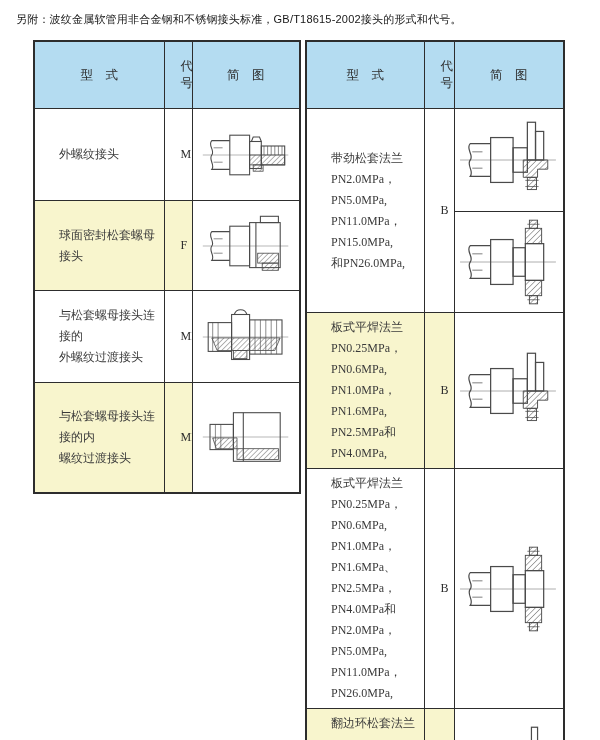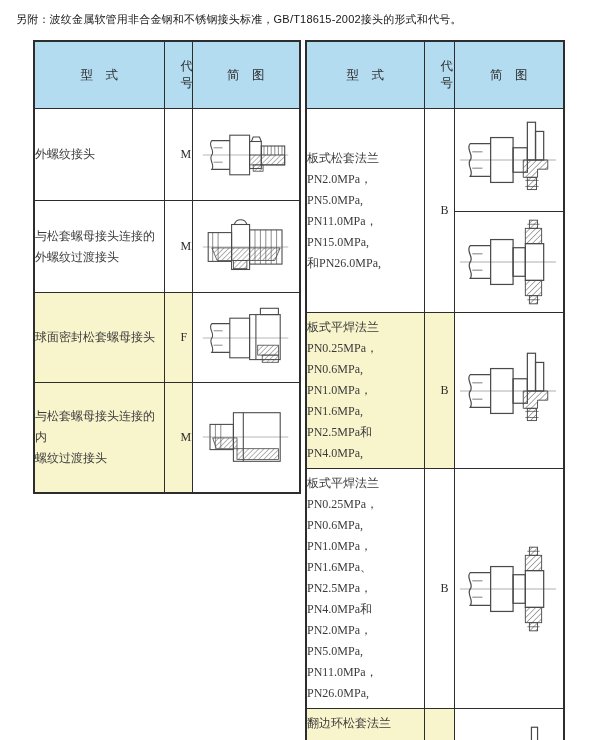--- a/index.html
+++ b/index.html
@@ -19,21 +19,21 @@
   }
   #left-table{left:33px;width:266px;}
   #right-table{left:305px;width:258px;}
   th,td{border:1.5px solid #2d2d2d;padding:16px;overflow:hidden;}
   th{
     height:24px;background:#b4dcf1;font-weight:normal;font-size:12.5px;
     color:#2e2e2e;text-align:center;
   }
   td.c-type{
     font-size:12px;line-height:1.75;color:#3a3a3a;text-align:left;
-    vertical-align:middle;padding:4px 4px 4px 0;white-space:pre-line;
+    vertical-align:middle;padding:4px 4px 4px 24px;white-space:pre-line;
   }
   td.c-code{
     font-size:12px;color:#2e2e2e;text-align:center;vertical-align:middle;
   }
   td.c-sketch{background:#fff;text-align:center;vertical-align:middle;padding:0;}
   .hl{background:#f8f5cd;}
   .sub{display:flex;align-items:center;justify-content:center;}
   .sub + .sub{border-top:1.5px solid #2d2d2d;}
   svg.sk{display:block;margin:0 auto;}
   .ln{stroke:#4a4a4a;fill:none;stroke-width:1.2;stroke-linejoin:miter;}
@@ -148,36 +148,36 @@
   </tr>
   <tr style="height:92px">
     <td class="c-type">外螺纹接头</td>
     <td class="c-code">M</td>
     <td class="c-sketch">
       <svg class="sk" width="90" height="76">
             <use href="#sym-m"></use>
           </svg>
     </td>
   </tr>
+  <tr style="height:90px">
+    <td class="c-type hl">球面密封松套螺母接头</td>
+    <td class="c-code hl">F</td>
+    <td class="c-sketch">
+      <svg class="sk" width="90" height="76">
+            <use href="#sym-f"></use>
+          </svg>
+    </td>
+  </tr>
   <tr style="height:92px">
     <td class="c-type">与松套螺母接头连接的
 外螺纹过渡接头</td>
     <td class="c-code">MM</td>
     <td class="c-sketch">
       <svg class="sk" width="90" height="76">
             <use href="#sym-mm"></use>
-          </svg>
-    </td>
-  </tr>
-  <tr style="height:90px">
-    <td class="c-type hl">球面密封松套螺母接头</td>
-    <td class="c-code hl">F</td>
-    <td class="c-sketch">
-      <svg class="sk" width="90" height="76">
-            <use href="#sym-f"></use>
           </svg>
     </td>
   </tr>
   <tr style="height:110px">
     <td class="c-type hl">与松套螺母接头连接的内
 螺纹过渡接头</td>
     <td class="c-code hl">MF</td>
     <td class="c-sketch">
       <svg class="sk" width="90" height="76">
             <use href="#sym-mf"></use>
@@ -193,21 +193,21 @@
       <col style="width:30px">
       <col style="width:110px">
     </colgroup>
   <tbody>
       <tr>
     <th>型　式</th>
     <th>代号</th>
     <th>简　图</th>
   </tr>
   <tr style="height:204px">
-    <td class="c-type">板式松套法兰
+    <td class="c-type">带劲松套法兰
 PN2.0MPa，PN5.0MPa,
 PN11.0MPa，PN15.0MPa,
 和PN26.0MPa,</td>
     <td class="c-code">B</td>
     <td class="c-sketch">
       <div class="sub" style="height:101px">
         <svg class="sk" width="102" height="86">
               <use href="#sym-flange-a"></use>
             </svg>
       </div>

